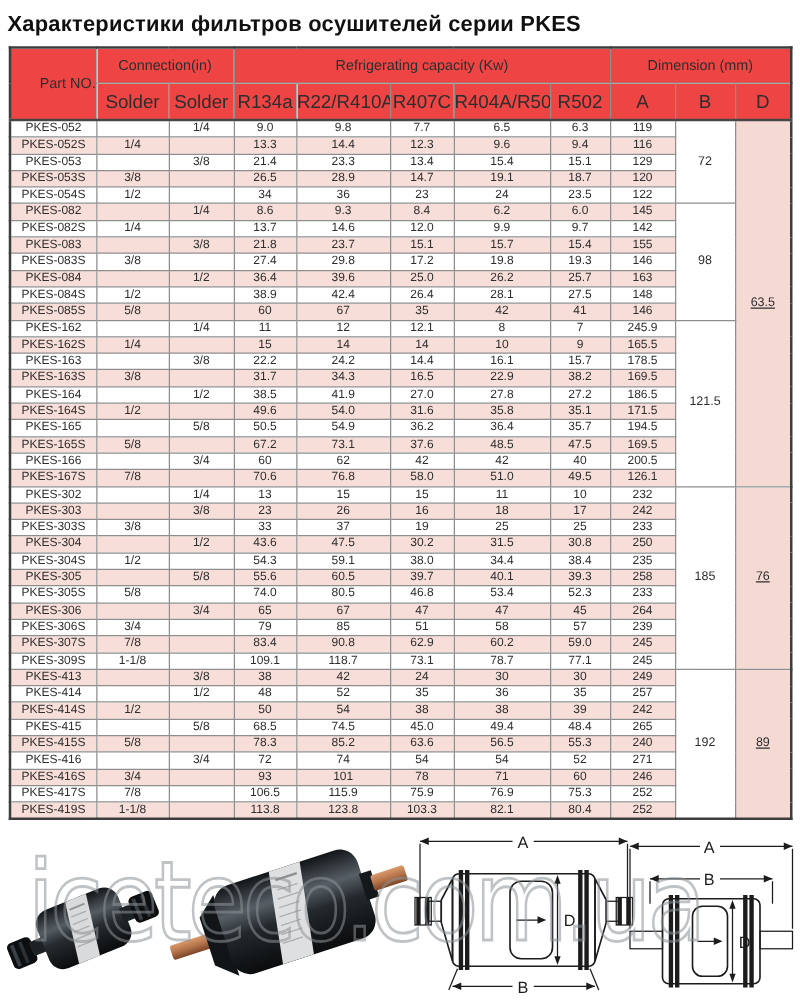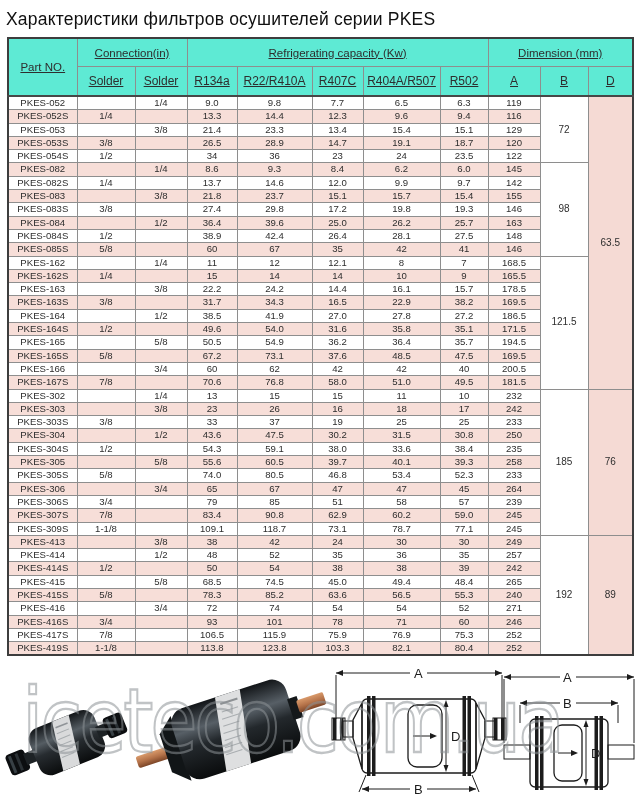--- a/index.html
+++ b/index.html
@@ -4,42 +4,42 @@
 <style>
   html,body{margin:0;padding:0;}
   body{
     width:640px;height:801px;background:#fff;overflow:hidden;
     font-family:"Liberation Sans","DejaVu Sans",sans-serif;
     -webkit-font-smoothing:antialiased;
   }
   .page{position:relative;width:640px;height:801px;background:#fff;}
   .title{
     margin:0;padding:9px 0 7px 6px;
-    font-size:17.5px;font-weight:400;color:#101010;letter-spacing:0.2px;
+    font-size:17.5px;font-weight:700;color:#101010;letter-spacing:0.2px;
   }
   table.spec{
     table-layout:fixed;border-collapse:collapse;
     margin-left:7px;width:626px;
     border:2px solid #3d3d3d;
   }
   table.spec th, table.spec td{
     border:1px solid #8e8e8e;
     text-align:center;vertical-align:middle;
     padding:0;color:#2e2e2e;overflow:hidden;white-space:nowrap;
   }
-  thead th{background:#5eead4;font-weight:normal;color:#1f1f1f;text-decoration:underline;}
+  thead th{background:#ef4444;font-weight:normal;color:#1f1f1f;}
   thead tr.h1 th{font-size:11.5px;height:27px;}
-  thead tr.h2 th{font-size:12px;height:28px;}
-  thead th.partno{font-size:11.5px;}
+  thead tr.h2 th{font-size:15px;height:28px;}
+  thead th.partno{font-size:11.5px;text-align:right;}
   thead{border-bottom:2px solid #474747;}
   tbody td{font-size:9.6px;height:12.3px;line-height:12.3px;background:#fff;}
   tbody tr.alt td{background:#f7ded8;}
   td.sep, th.sep{border-left:2px solid #5a5a5a;}
   td.bcell{background:#fff !important;font-size:10px;}
-  td.dcell{background:#f5dad4 !important;font-size:10px;}
+  td.dcell{background:#f5dad4 !important;font-size:10px;text-decoration:underline;}
   .footer{position:relative;width:640px;height:146px;margin-top:1px;}
   .footer svg{position:absolute;}
   .watermark{
     position:absolute;left:22px;top:4px;width:618px;height:140px;
     font-family:"DejaVu Sans",sans-serif;
     font-size:96px;line-height:120px;font-weight:400;
     letter-spacing:-4px;
     color:rgba(145,150,153,0.45);
     -webkit-text-fill-color:transparent;
     -webkit-text-stroke:2.5px rgba(140,146,150,0.55);
@@ -230,21 +230,21 @@
         </tr>
         <tr>
           <td>PKES-162</td>
           <td></td>
           <td>1/4</td>
           <td class="sep">11</td>
           <td>12</td>
           <td>12.1</td>
           <td>8</td>
           <td>7</td>
-          <td class="sep">168.5</td>
+          <td class="sep">245.9</td>
           <td rowspan="10" class="bcell">121.5</td>
         </tr>
         <tr class="alt">
           <td>PKES-162S</td>
           <td>1/4</td>
           <td></td>
           <td class="sep">15</td>
           <td>14</td>
           <td>14</td>
           <td>10</td>
@@ -330,21 +330,21 @@
         </tr>
         <tr class="alt">
           <td>PKES-167S</td>
           <td>7/8</td>
           <td></td>
           <td class="sep">70.6</td>
           <td>76.8</td>
           <td>58.0</td>
           <td>51.0</td>
           <td>49.5</td>
-          <td class="sep">181.5</td>
+          <td class="sep">126.1</td>
         </tr>
         <tr>
           <td>PKES-302</td>
           <td></td>
           <td>1/4</td>
           <td class="sep">13</td>
           <td>15</td>
           <td>15</td>
           <td>11</td>
           <td>10</td>
@@ -385,21 +385,21 @@
           <td>30.8</td>
           <td class="sep">250</td>
         </tr>
         <tr>
           <td>PKES-304S</td>
           <td>1/2</td>
           <td></td>
           <td class="sep">54.3</td>
           <td>59.1</td>
           <td>38.0</td>
-          <td>33.6</td>
+          <td>34.4</td>
           <td>38.4</td>
           <td class="sep">235</td>
         </tr>
         <tr class="alt">
           <td>PKES-305</td>
           <td></td>
           <td>5/8</td>
           <td class="sep">55.6</td>
           <td>60.5</td>
           <td>39.7</td>

